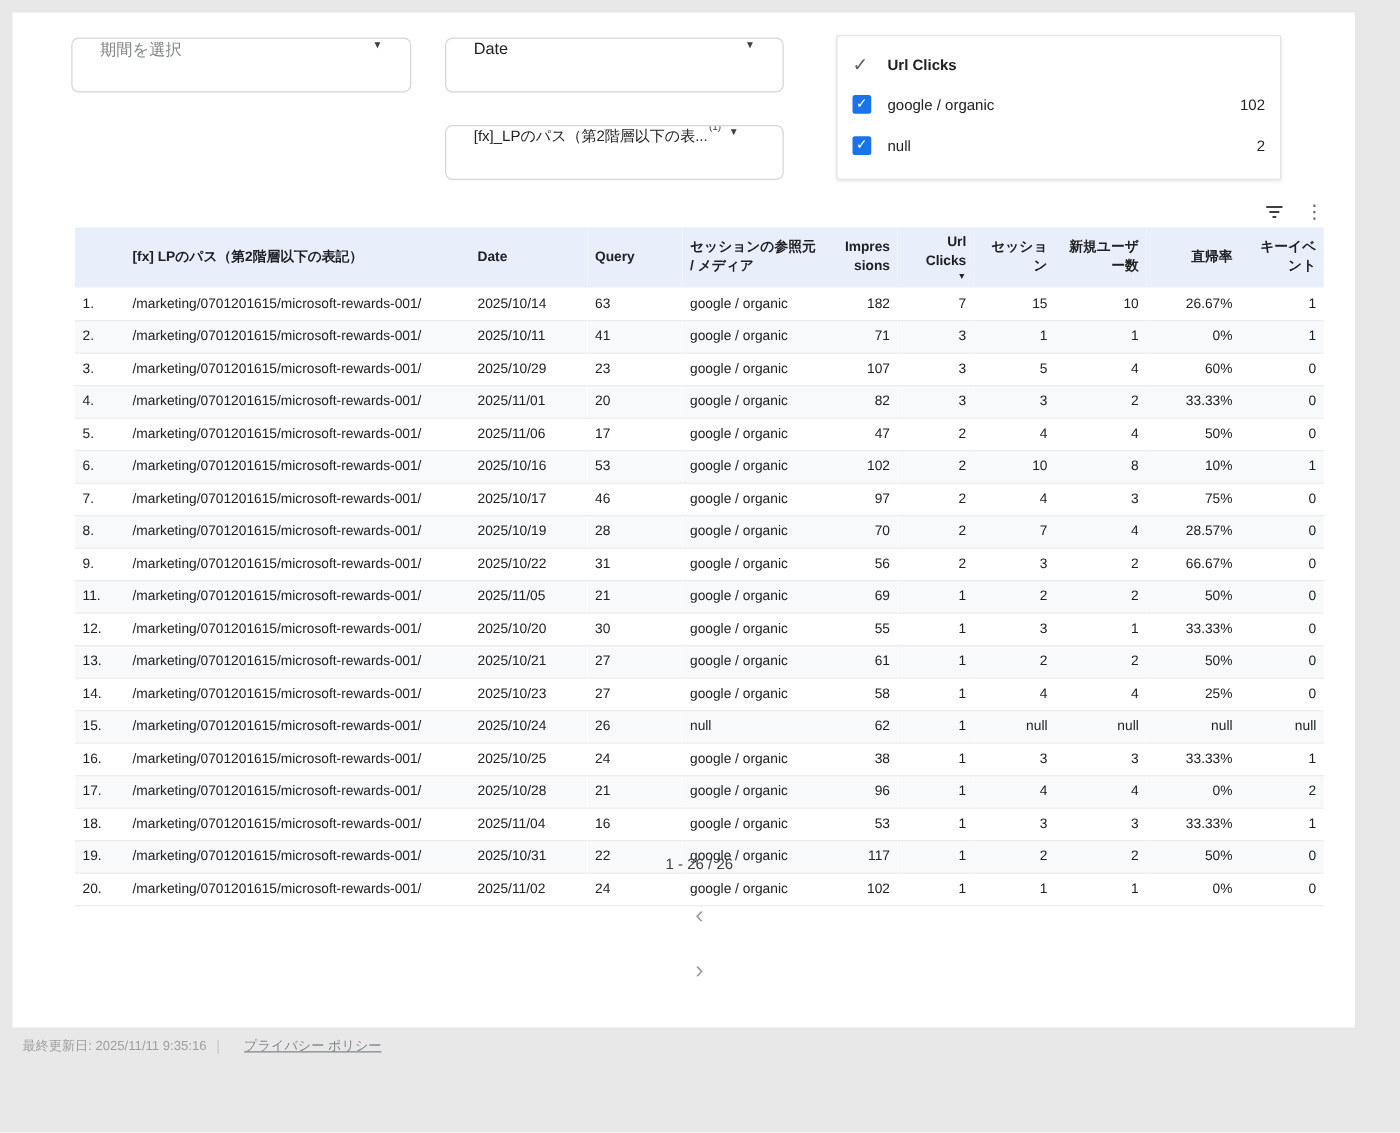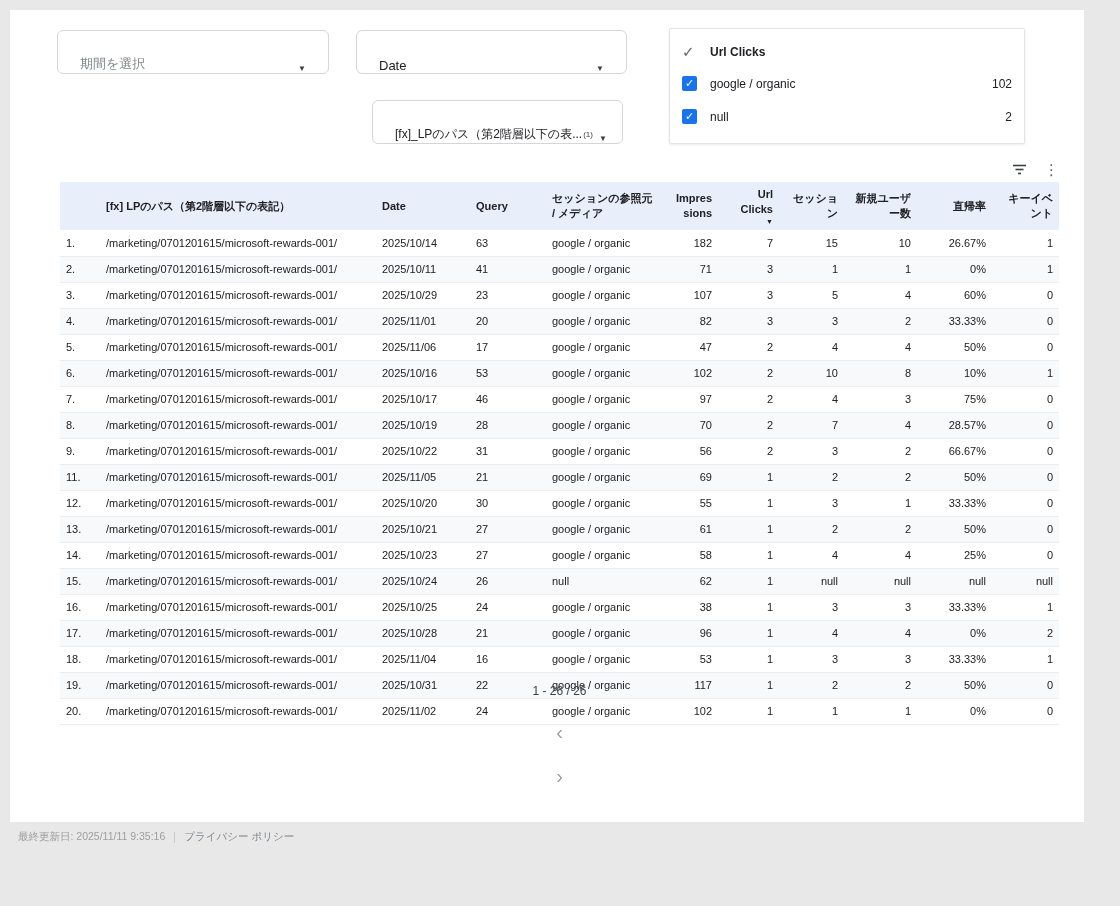--- a/index.html
+++ b/index.html
@@ -12,28 +12,28 @@
   }
   .page { position:relative; width:1120px; height:906px; }
   .canvas {
     position:absolute; left:10px; top:10px; width:1074px; height:812px;
     background:#ffffff;
   }
 
   
   .ctrl {
     position:absolute; background:#fff; border:1px solid #d6d6d6; border-radius:6px;
-    height:44px; display:flex; align-items:flex-end; padding:0 22px;
+    height:44px; display:flex; align-items:flex-start; padding:0 22px;
     font-size:13px; color:#202124; cursor:pointer; white-space:nowrap; overflow:hidden;
   }
   .caret { font-size:8px; color:#3c4043; flex:none; }
   #date-range { left:47px; top:20px; width:272px; justify-content:space-between; }
   #date-range .ph { color:#80868b; font-size:13px; }
   #date-dd { left:346px; top:20px; width:271px; justify-content:space-between; }
-  #path-dd { left:362px; top:90px; width:251px; font-size:12px; }
+  #path-dd { left:346px; top:90px; width:271px; font-size:12px; }
   #path-dd .caret { margin-left:6px; }
   #path-dd sup { font-size:8px; color:#3c4043; position:relative; top:-4px; margin-left:1px; }
 
   
   #filter {
     position:absolute; left:659px; top:18px; width:356px;
     background:#fff; border:1px solid #e4e4e4; border-radius:2px;
     box-shadow:0 1px 3px rgba(0,0,0,0.08);
     padding:8px 12px 10px;
   }
@@ -89,21 +89,21 @@
     font-size:12px; color:#3c4043;flex-direction:column;
   }
   .page-chevron { font-size:20px; color:#9e9e9e; line-height:20px; cursor:pointer; }
 
   
   .footer {
     position:absolute; left:18px; top:830px; display:flex; align-items:center; gap:9px;
     font-size:10.5px; color:#9e9e9e;justify-content:space-between;
   }
   .footer .sep { display:inline-block; width:1px; height:11px; background:#c8c8c8; }
-  .footer a { color:#80868b; cursor:pointer; }
+  .footer a { color:#80868b; text-decoration:underline; cursor:pointer;margin-left:11px; }
 </style>
 </head>
 <body>
 
 <div class="page">
   <div class="canvas">
 
     <div class="ctrl" id="date-range">
       <span class="ph">期間を選択</span>
       <span class="caret">▼</span>

